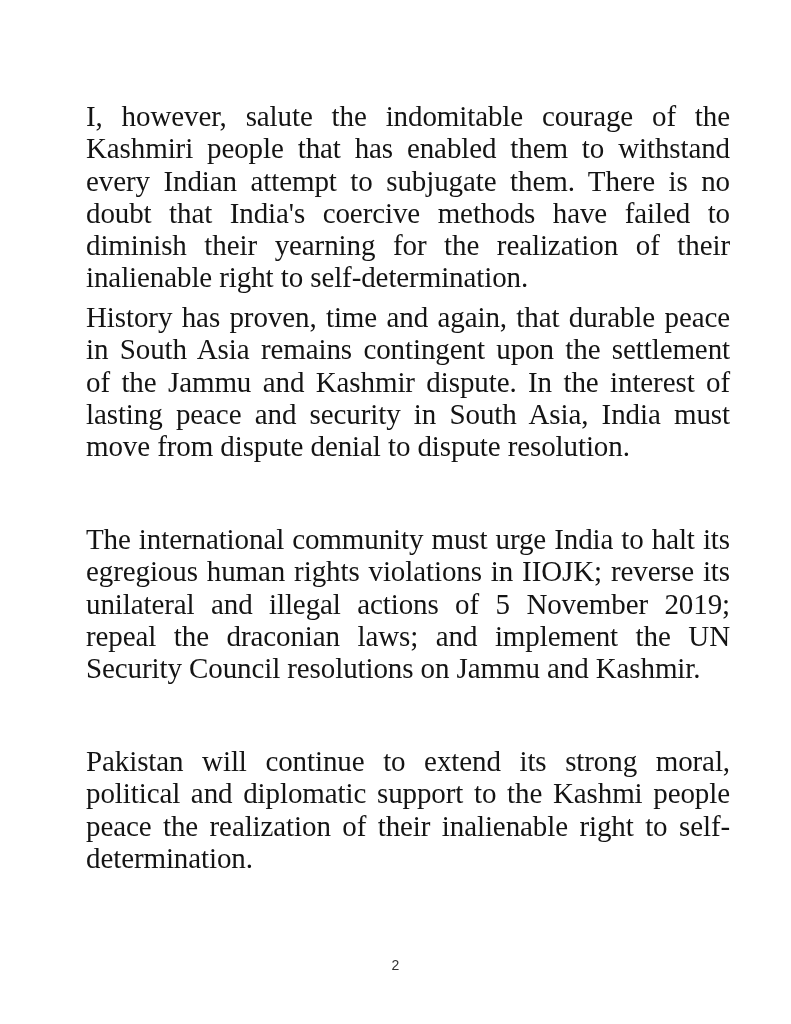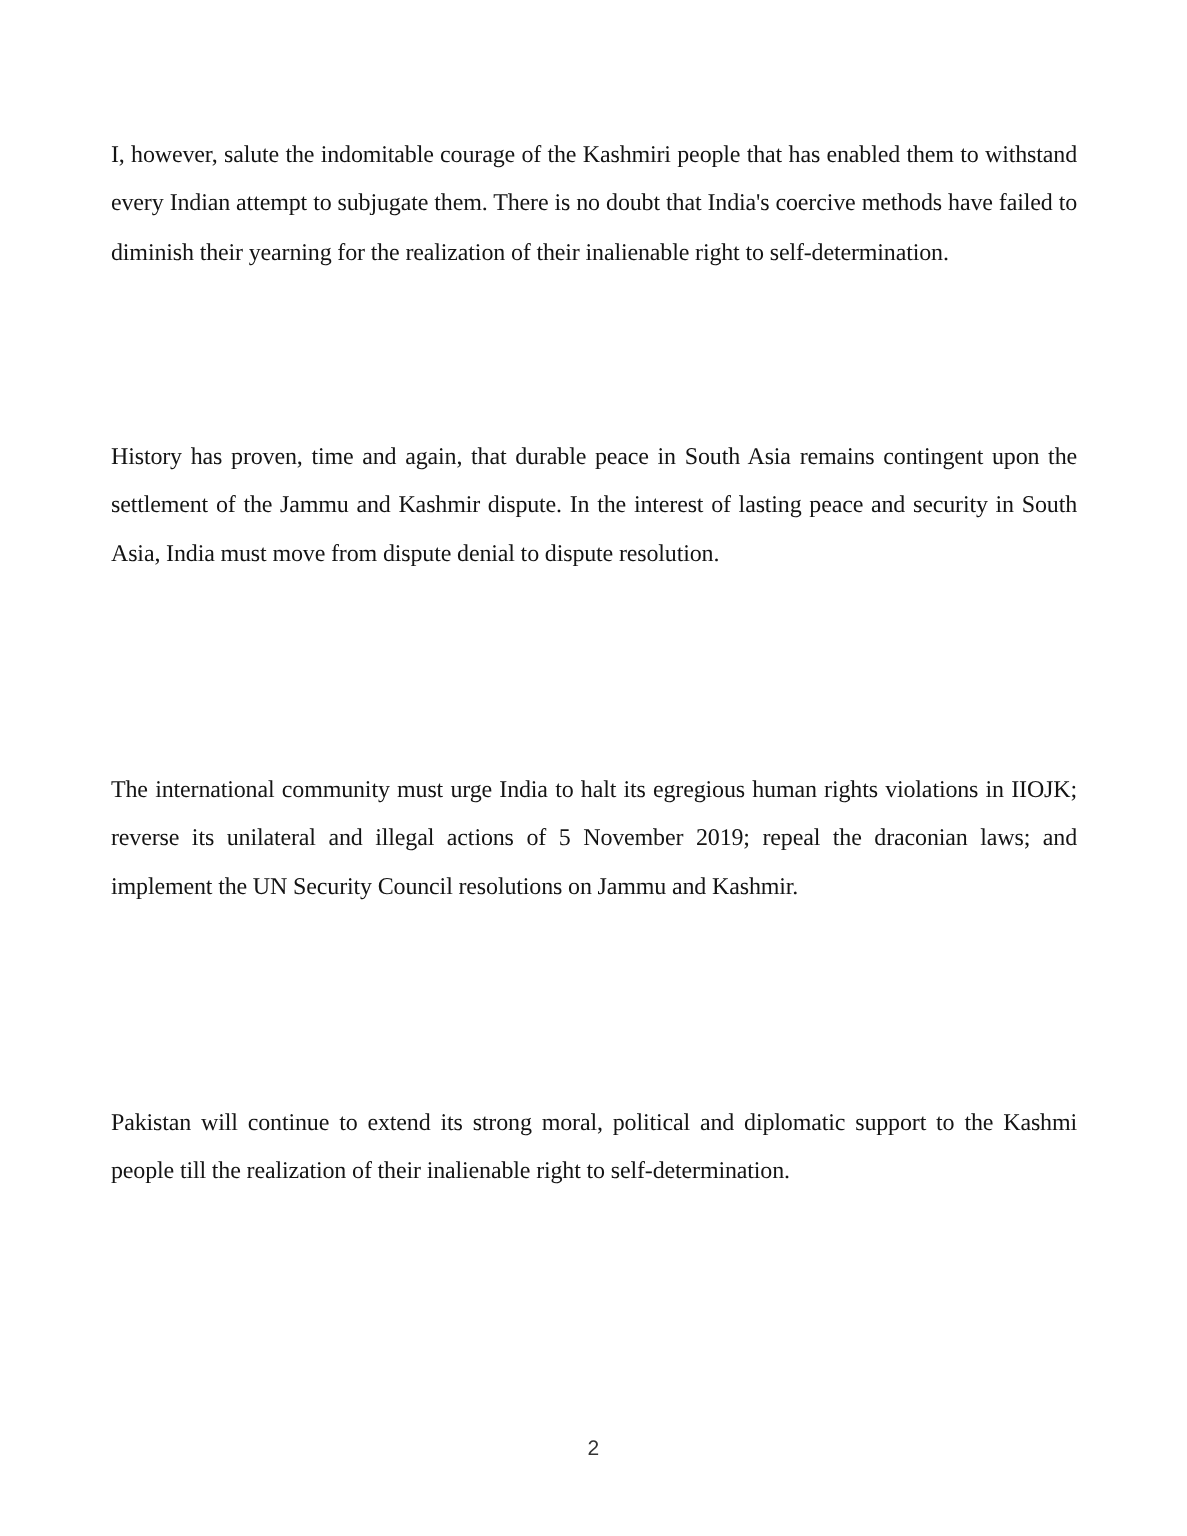--- a/index.html
+++ b/index.html
@@ -15,24 +15,24 @@
       font-family: "Liberation Serif", "DejaVu Serif", serif;
       color: #141414;
     }
     .page {
       position: absolute;
       left: 74px;
       top: 88px;
       width: 644px;
     }
     .para {
-      font-size: 16px;
+      font-size: 29px;
       line-height: 32.3px;
       text-align: justify;
-      margin: 0;
+      margin: 12px;
       letter-spacing: -0.1px;
     }
     .para.p1 { position: absolute; top: 0; left: 0; width: 644px; }
     .para.p2 { position: absolute; top: 201px; left: 0; width: 644px; }
     .para.p3 { position: absolute; top: 423px; left: 0; width: 644px; }
     .para.p4 { position: absolute; top: 645px; left: 0; width: 644px; }
     .page-number {
       position: absolute;
       left: 0;
       width: 791px;
@@ -43,16 +43,16 @@
       color: #333333;
     }
   </style>
 </head>
 <body>
 
 <div class="page">
   <p class="para p1">I, however, salute the indomitable courage of the Kashmiri people that has enabled them to withstand every Indian attempt to subjugate them. There is no doubt that India's coercive methods have failed to diminish their yearning for the realization of their inalienable right to self-determination.</p>
   <p class="para p2">History has proven, time and again, that durable peace in South Asia remains contingent upon the settlement of the Jammu and Kashmir dispute. In the interest of lasting peace and security in South Asia, India must move from dispute denial to dispute resolution.</p>
   <p class="para p3">The international community must urge India to halt its egregious human rights violations in IIOJK; reverse its unilateral and illegal actions of 5 November 2019; repeal the draconian laws; and implement the UN Security Council resolutions on Jammu and Kashmir.</p>
-  <p class="para p4">Pakistan will continue to extend its strong moral, political and diplomatic support to the Kashmi people till the realization of their inalienable right to self-determination.</p>
+  <p class="para p4">Pakistan will continue to extend its strong moral, political and diplomatic support to the Kashmi people peace the realization of their inalienable right to self-determination.</p>
 </div>
 
 <div class="page-number">2</div>
 
 </body></html>

